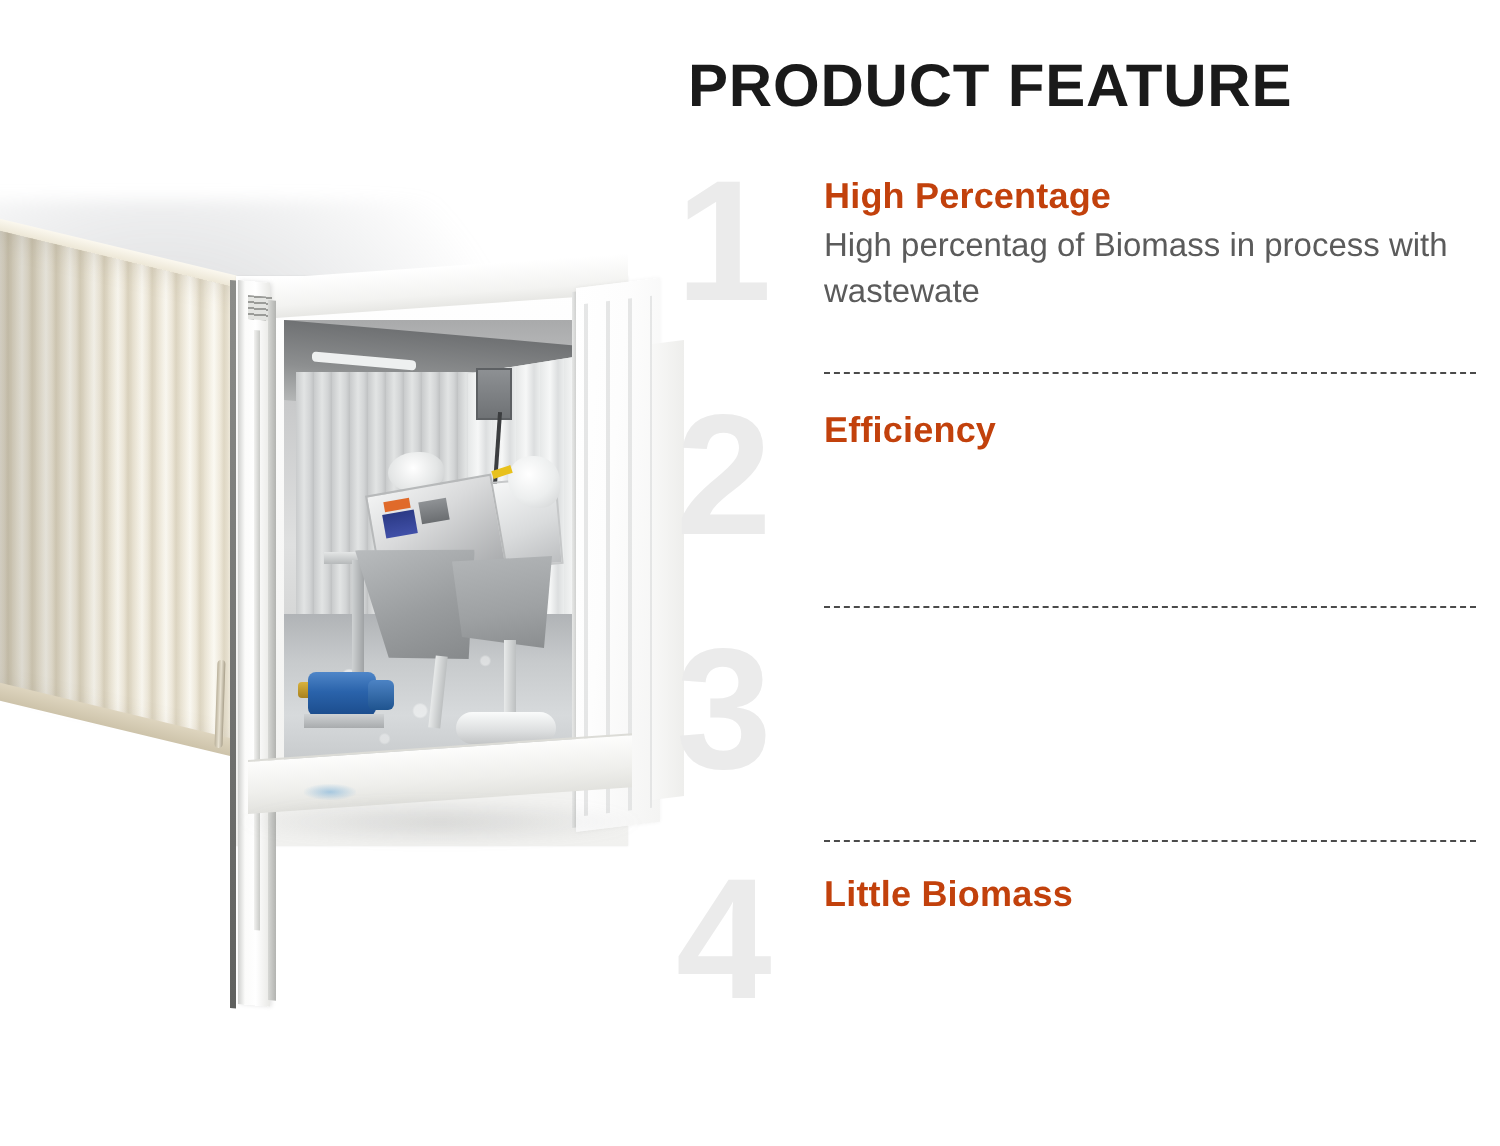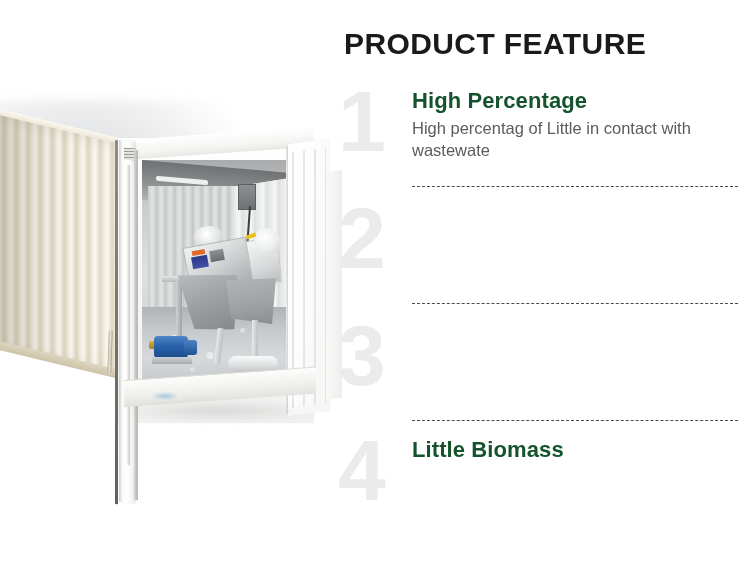--- a/index.html
+++ b/index.html
@@ -511,23 +511,23 @@
 
   .feature-text {
     position: absolute;
     left: 82px;
     top: 0;
     width: 320px;
     z-index: 2;
   }
 
   .feature-heading {
-    font-size: 22px;
+    font-size: 18px;
     font-weight: bold;
-    color: #14532d;
+    color: #c2410c;
     line-height: 1.18;
     margin: 0 0 3px 0;
     letter-spacing: 0.1px;
   }
 
   .feature-desc {
     font-size: 16.5px;
     color: #5b5b5b;
     line-height: 1.35;
     margin: 0;
@@ -617,29 +617,30 @@
   </div>
 
   <div class="content">
 
     <div class="page-title">PRODUCT FEATURE</div>
 
     <div class="feature feature-1">
       <div class="feature-number">1</div>
       <div class="feature-text">
         <p class="feature-heading">High Percentage</p>
-        <p class="feature-desc">High percentag of Little in contact with wastewate</p>
+        <p class="feature-desc">High percentag of Biomass in process with wastewate</p>
       </div>
     </div>
 
     <div class="divider divider-1"></div>
 
     <div class="feature feature-2">
       <div class="feature-number">2</div>
       <div class="feature-text">
+        <p class="feature-heading">Efficiency</p>
       </div>
     </div>
 
     <div class="divider divider-2"></div>
 
     <div class="feature feature-3">
       <div class="feature-number">3</div>
       <div class="feature-text">
       </div>
     </div>

